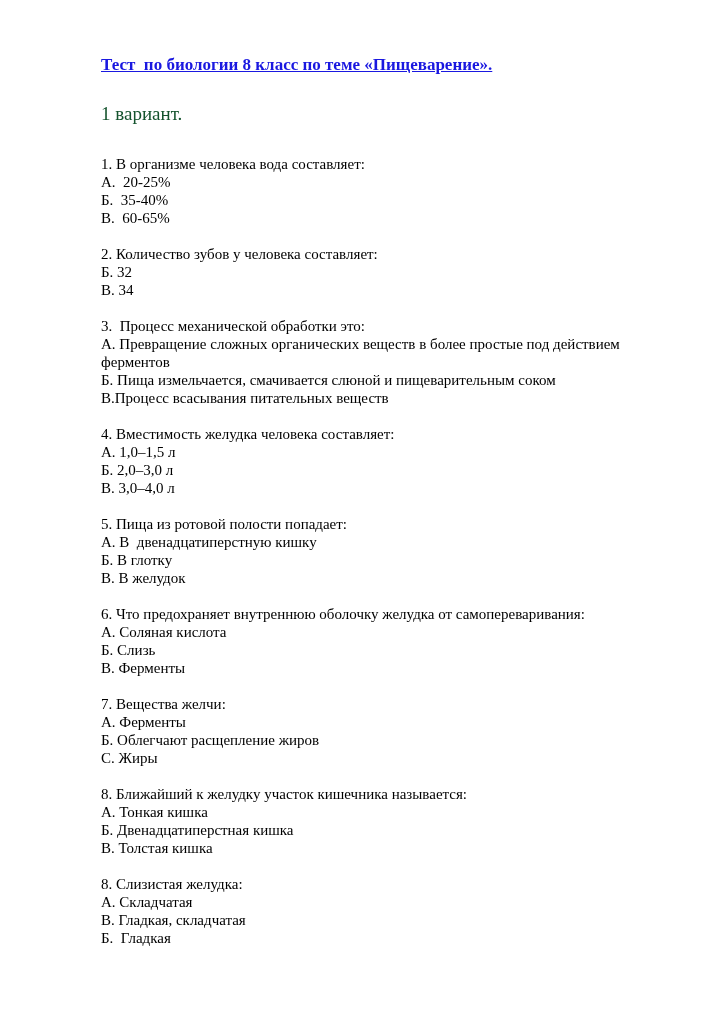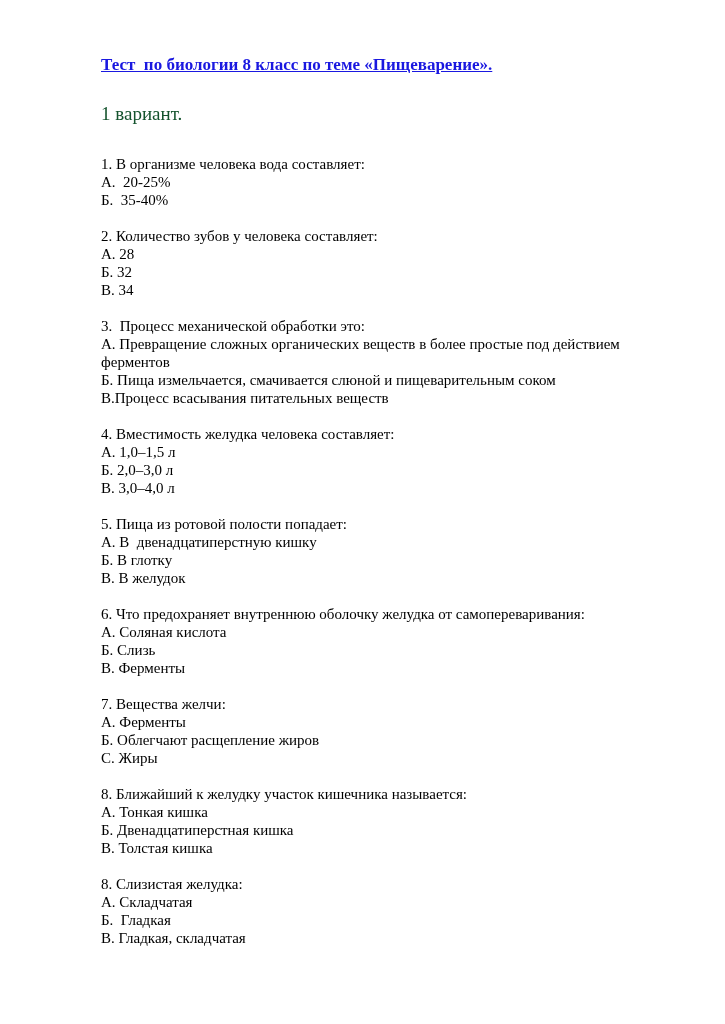--- a/index.html
+++ b/index.html
@@ -55,25 +55,25 @@
 <div class="page">
 
   <h1 class="doc-title">Тест  по биологии 8 класс по теме «Пищеварение».</h1>
 
   <h2 class="variant-heading">1 вариант.</h2>
 
   <div class="question">
     <p class="q-text">1. В организме человека вода составляет:</p>
     <p class="q-option">А.  20-25%</p>
     <p class="q-option">Б.  35-40%</p>
+    <p class="q-option">В.  60-65%</p>
   </div>
 
   <div class="question">
     <p class="q-text">2. Количество зубов у человека составляет:</p>
-    <p class="q-option">А. 28</p>
     <p class="q-option">Б. 32</p>
     <p class="q-option">В. 34</p>
   </div>
 
   <div class="question">
     <p class="q-text">3.  Процесс механической обработки это:</p>
     <p class="q-option">А. Превращение сложных органических веществ в более простые под действием ферментов</p>
     <p class="q-option">Б. Пища измельчается, смачивается слюной и пищеварительным соком</p>
     <p class="q-option">В.Процесс всасывания питательных веществ</p>
   </div>
@@ -109,17 +109,17 @@
   <div class="question extra-gap">
     <p class="q-text">8. Ближайший к желудку участок кишечника называется:</p>
     <p class="q-option">А. Тонкая кишка</p>
     <p class="q-option">Б. Двенадцатиперстная кишка</p>
     <p class="q-option">В. Толстая кишка</p>
   </div>
 
   <div class="question">
     <p class="q-text">8. Слизистая желудка:</p>
     <p class="q-option">А. Складчатая</p>
+    <p class="q-option">В. Гладкая, складчатая</p>
     <p class="q-option">Б.  Гладкая</p>
-    <p class="q-option">В. Гладкая, складчатая</p>
   </div>
 
 </div>
 
 </body></html>

